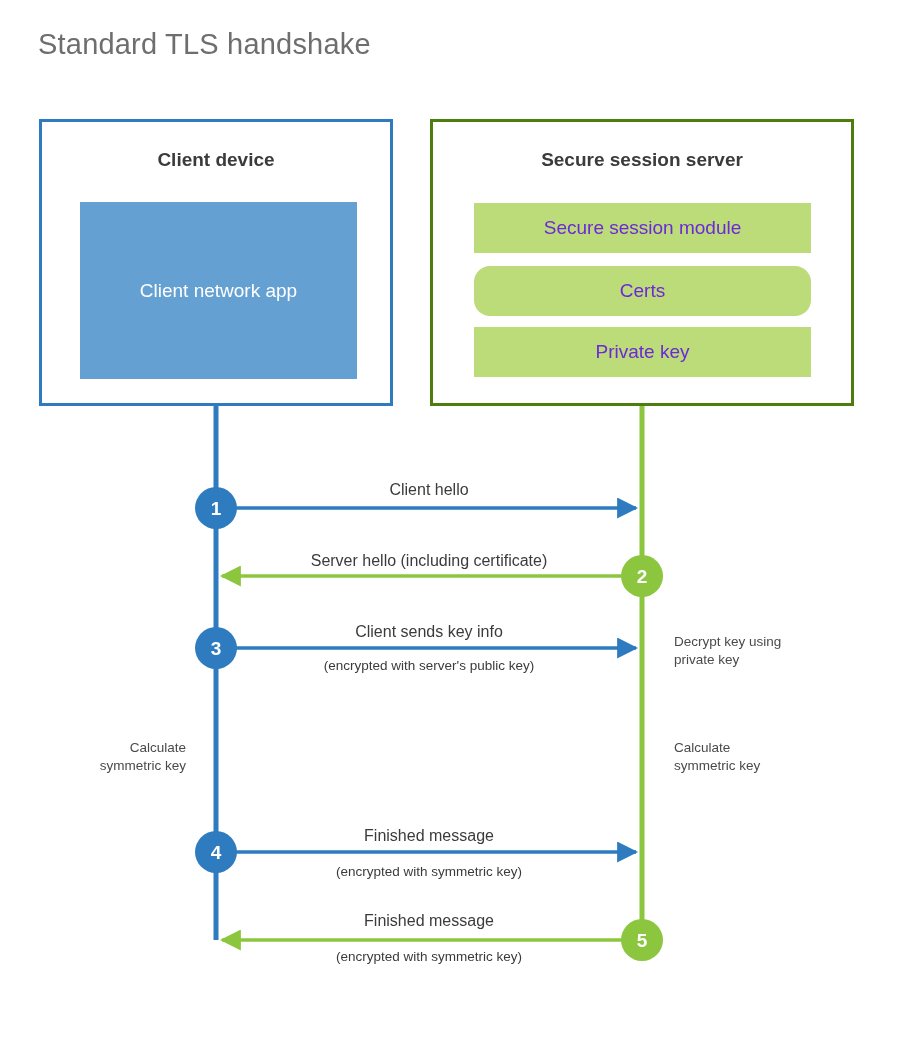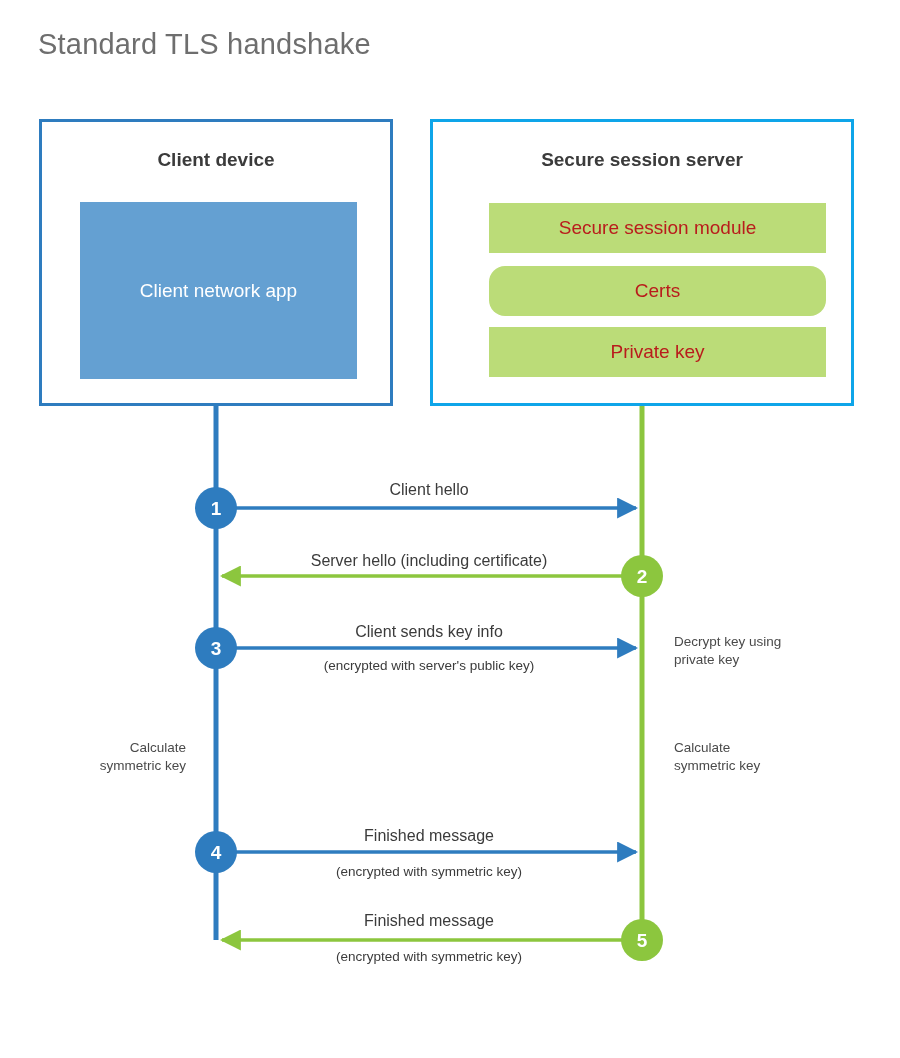--- a/index.html
+++ b/index.html
@@ -38,21 +38,21 @@
     top: 119px;
     width: 354px;
     height: 287px;
     border: 3px solid #2E7CBF;
   }
   #server-panel {
     left: 430px;
     top: 119px;
     width: 424px;
     height: 287px;
-    border: 3px solid #0ea5e9;
+    border: 3px solid #4d7c0f;
   }
   .panel-title {
     position: absolute;
     left: 0;
     right: 0;
     top: 27px;
     text-align: center;
     font-size: 19px;
     font-weight: bold;
     color: #3b3b3b;
@@ -73,25 +73,25 @@
     justify-content: center;
     text-align: center;
     line-height: 1.35;
     box-sizing: border-box;
     padding: 16px 18px;
   }
 
   
   .server-bar {
     position: absolute;
-    left: 56px;
+    left: 41px;
     width: 337px;
     height: 50px;
     background: #BBDC78;
-    color: #b91c1c;
+    color: #6d28d9;
     font-size: 19px;
     display: flex;
     align-items: center;
     justify-content: center;
     text-align: center;
     box-sizing: border-box;
   }
   #server-bar-0 { top: 81px; }
   #server-bar-1 { top: 144px; border-radius: 16px; }
   #server-bar-2 { top: 205px; }

